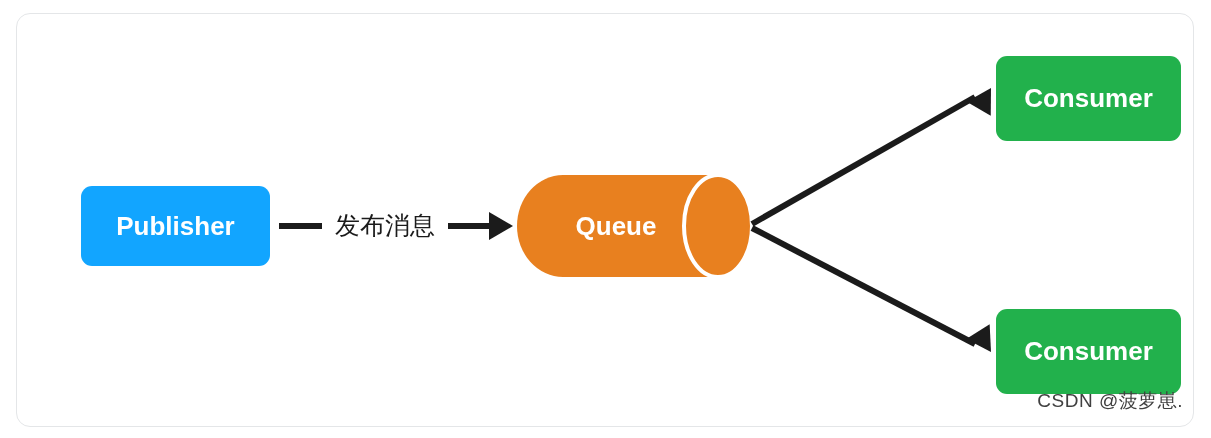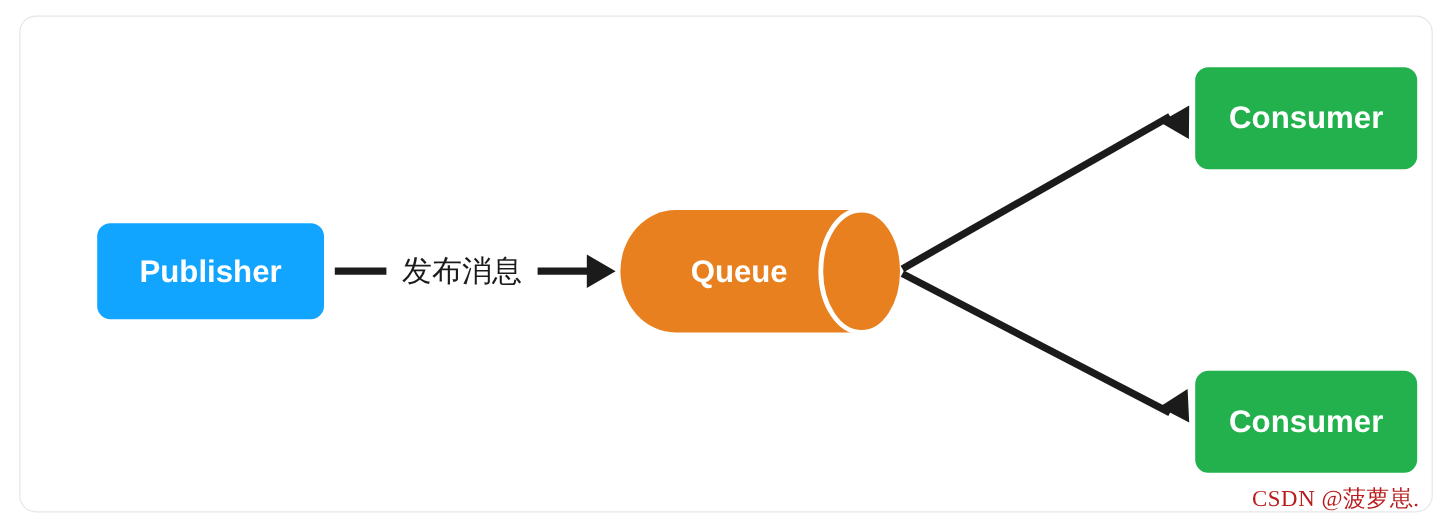--- a/index.html
+++ b/index.html
@@ -49,24 +49,24 @@
   .edge-label {
     fill: #1b1b1b;
     font-family: "DejaVu Sans", "Liberation Sans", sans-serif;
     font-size: 25px;
     text-anchor: middle;
     dominant-baseline: middle;
   }
   .watermark {
     position: absolute;
     right: 28px;
-    bottom: 9px;
-    color: #b91c1c;
+    bottom: 24px;
+    color: #404040;
     font-size: 19px;
-    font-family: Liberation Serif, serif;
+    font-family: Liberation Sans, sans-serif;
     white-space: nowrap;
     letter-spacing: 0.5px;
   }
 </style>
 </head>
 <body>
 
 <div id="canvas">
 
   <div class="card"></div>

